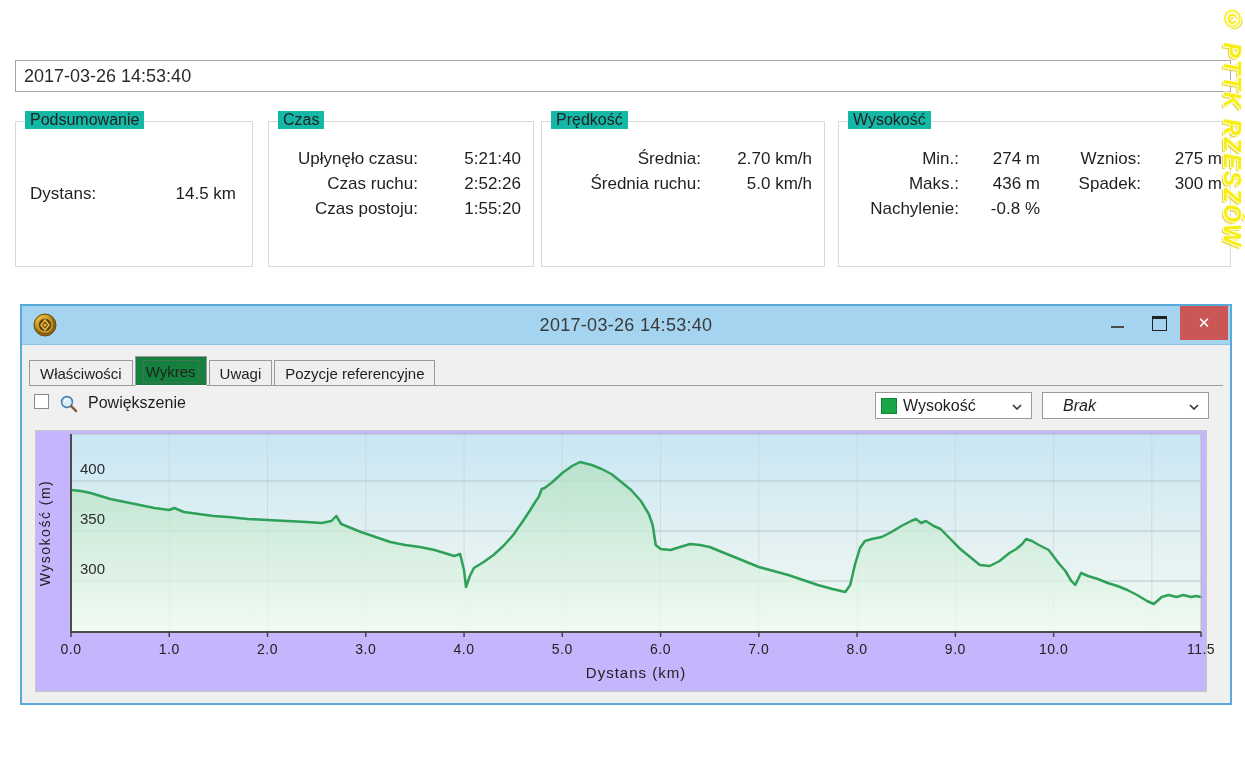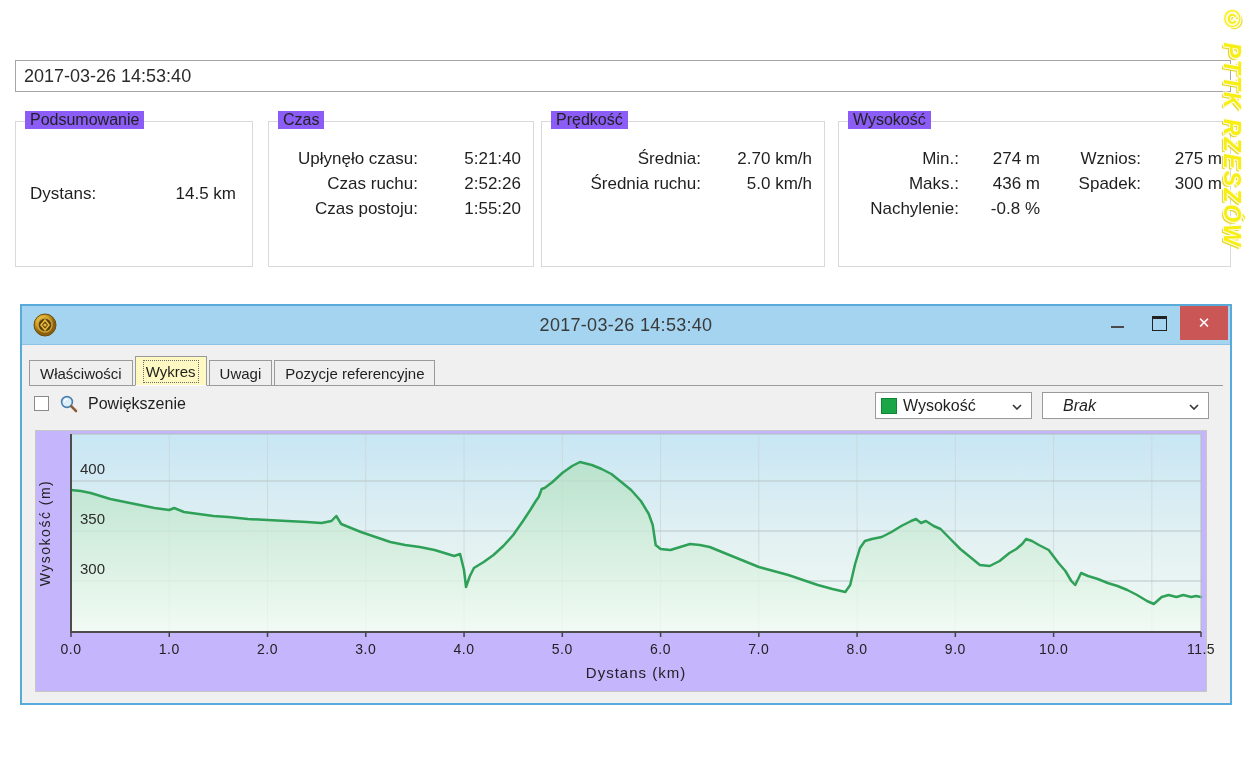--- a/index.html
+++ b/index.html
@@ -14,21 +14,21 @@
     position:absolute;left:15px;top:60px;width:1216px;height:32px;
     border:1px solid #a6a6a6;background:#fff;
     font-family:"Liberation Sans",sans-serif;font-size:18px;color:#2b2b2b;
     padding:0 0 0 8px;box-sizing:border-box;outline:none;
   }
   .groupbox{
     position:absolute;top:121px;height:146px;
     border:1px solid #d9d9d9;background:#fff;box-sizing:border-box;
   }
   .gb-title{
-    position:absolute;top:-11px;left:9px;background:#8b5cf6;padding:0 5px;
+    position:absolute;top:-11px;left:9px;background:#14b8a6;padding:0 5px;
     font-size:16px;color:#222;white-space:nowrap;
   }
   #gb-summary{left:15px;width:238px;}
   #gb-time{left:268px;width:266px;}
   #gb-speed{left:541px;width:284px;}
   #gb-elev{left:838px;width:393px;}
   .gb-rows{position:absolute;top:24px;right:12px;left:8px;}
   .gb-row{display:grid;grid-template-columns:1fr 84px;column-gap:19px;line-height:25px;font-size:17px;}
   .gb-row .lbl{text-align:right;white-space:nowrap;}
   .gb-row .val{text-align:right;white-space:nowrap;}
@@ -73,26 +73,26 @@
     position:absolute;left:7px;top:49px;right:7px;height:30px;
     display:flex;align-items:flex-end;border-bottom:1px solid #9a9a9a;
   }
   .tab{
     background:#efefef;border:1px solid #9a9a9a;border-bottom:none;
     padding:4px 10px 4px 10px;font-size:15px;color:#1f1f1f;margin-right:0px;
     height:25px;box-sizing:border-box;white-space:nowrap;
   }
   .tab + .tab{margin-left:2px;}
   .tab.active{
-    background:#fef9c3;height:30px;padding-top:6px;margin-bottom:-1px;
+    background:#15803d;height:30px;padding-top:6px;margin-bottom:-1px;
     border-bottom:1px solid #fbfbfb;position:relative;z-index:2;
   }
   .tab.active .focus-rect{outline:1px dotted #6b6b6b;outline-offset:2px;}
   
-  .zoom-group{position:absolute;left:12px;top:88px;display:flex;align-items:center;gap:10px;}
+  .zoom-group{position:absolute;left:12px;top:88px;display:flex;align-items:flex-start;gap:10px;}
   .checkbox{width:15px;height:15px;border:1px solid #8a8a8a;background:#fff;box-sizing:border-box;}
   .zoom-label{font-size:16px;color:#1f1f1f;}
   .combo{
     position:absolute;top:86px;height:27px;background:#fff;border:1px solid #9a9a9a;
     display:flex;align-items:center;box-sizing:border-box;font-size:16px;cursor:default;
   }
   #combo-series{left:853px;width:157px;}
   #combo-secondary{left:1020px;width:167px;}
   .combo .swatch{width:14px;height:14px;margin:0 6px 0 5px;border:1px solid #118537;}
   .combo .cvalue{flex:1;white-space:nowrap;overflow:hidden;}

